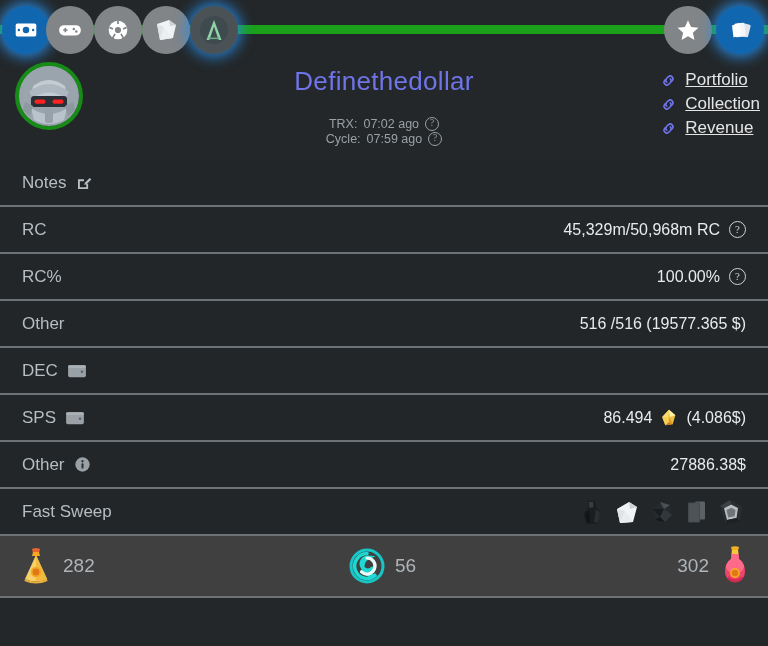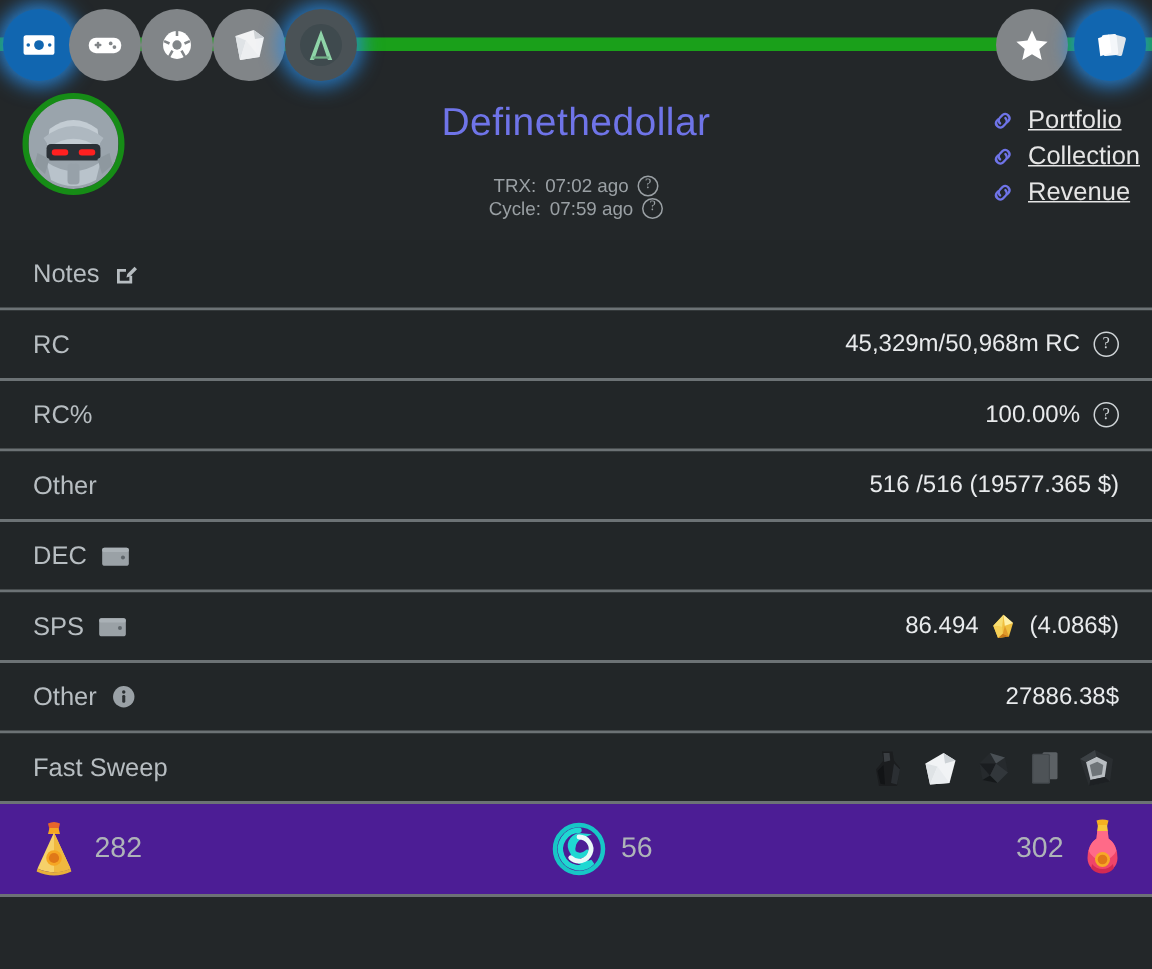--- a/index.html
+++ b/index.html
@@ -141,25 +141,25 @@
   .sweep-icons { display:flex; align-items:center; gap: 7px; }
   .sweep-icons svg { display:block; }
 
   
   .footer {
     position: relative;
     height: 62px;
     display: flex;
     align-items: center;
     border-bottom: 2px solid #6c7275;
-    background: #4c1d95;
+    background: #404040;
   }
   .foot-cell { display: flex; align-items: center; gap: 9px; }
   .foot-left  { position: absolute; left: 18px; }
-  .foot-mid   { position: absolute; left: 367px; }
+  .foot-mid   { position: absolute; left: 348px; }
   .foot-right { position: absolute; right: 16px; }
   .foot-num { color: #aeb4b8; font-size: 19px; }
 </style>
 </head>
 <body>
 
 <div id="app">
 
   <div class="topbar">
     <div class="progress-track"></div>

